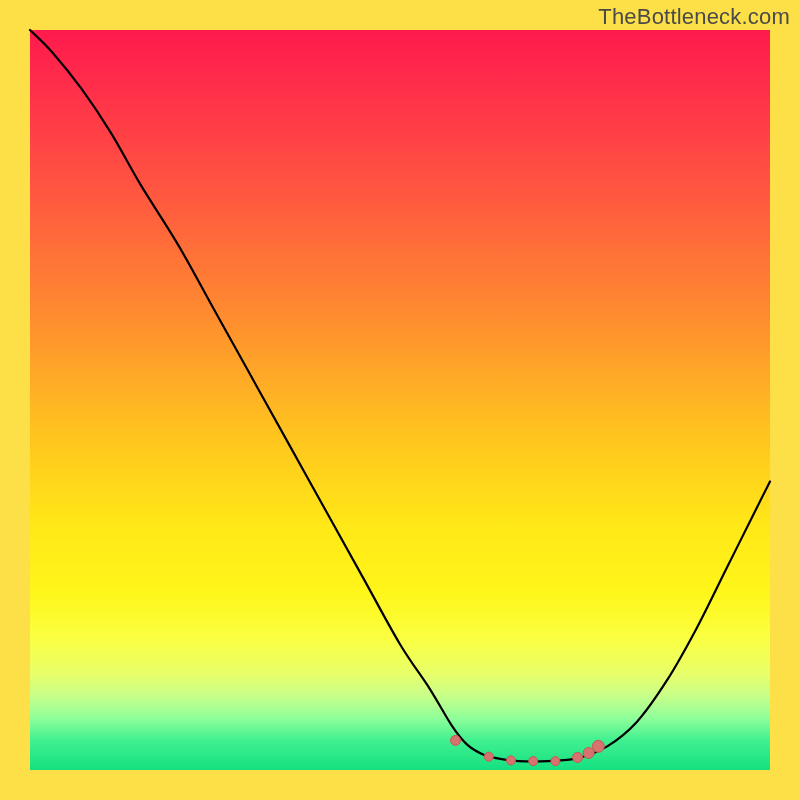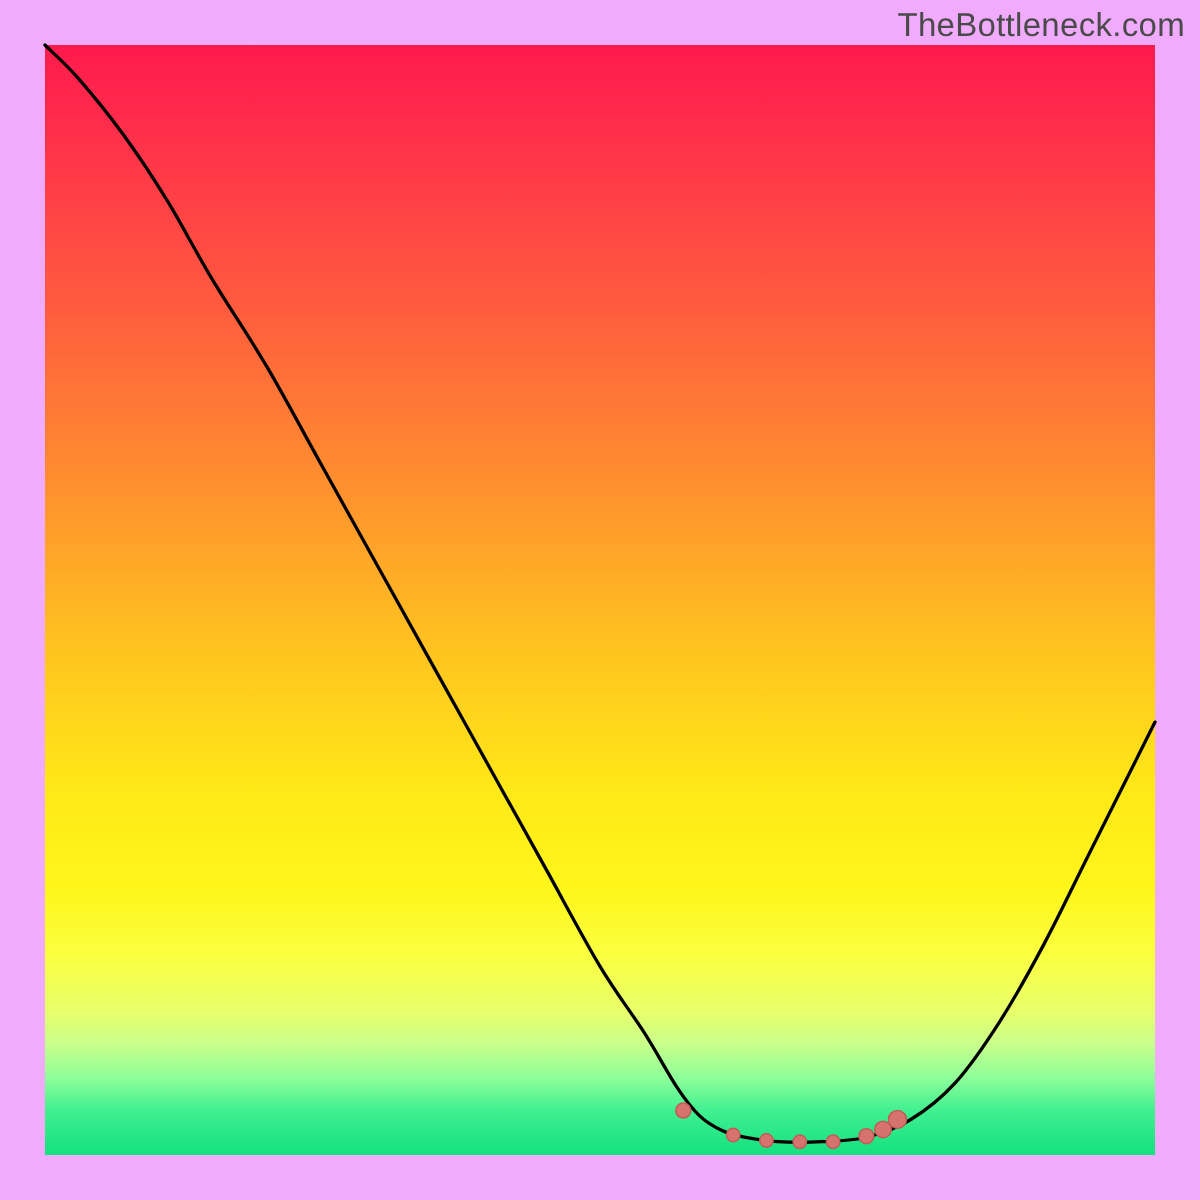--- a/index.html
+++ b/index.html
@@ -8,21 +8,21 @@
     width: 800px;
     height: 800px;
     background: #000;
     font-family: Arial, Helvetica, sans-serif;
     overflow: hidden;
   }
   .frame {
     position: relative;
     width: 800px;
     height: 800px;
-    background: #f0abfc;
+    background: #fde047;
   }
   .plot {
     position: absolute;
     left: 30px;
     top: 30px;
     width: 740px;
     height: 740px;
     background: linear-gradient(to bottom,
       #ff1a4d 0%,
       #ff2f4a 8%,

